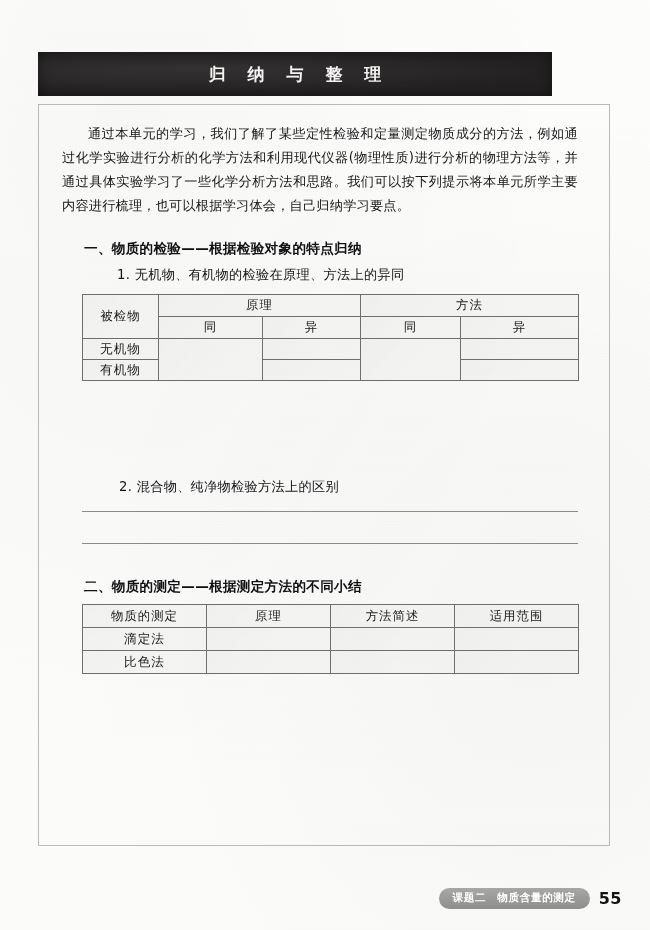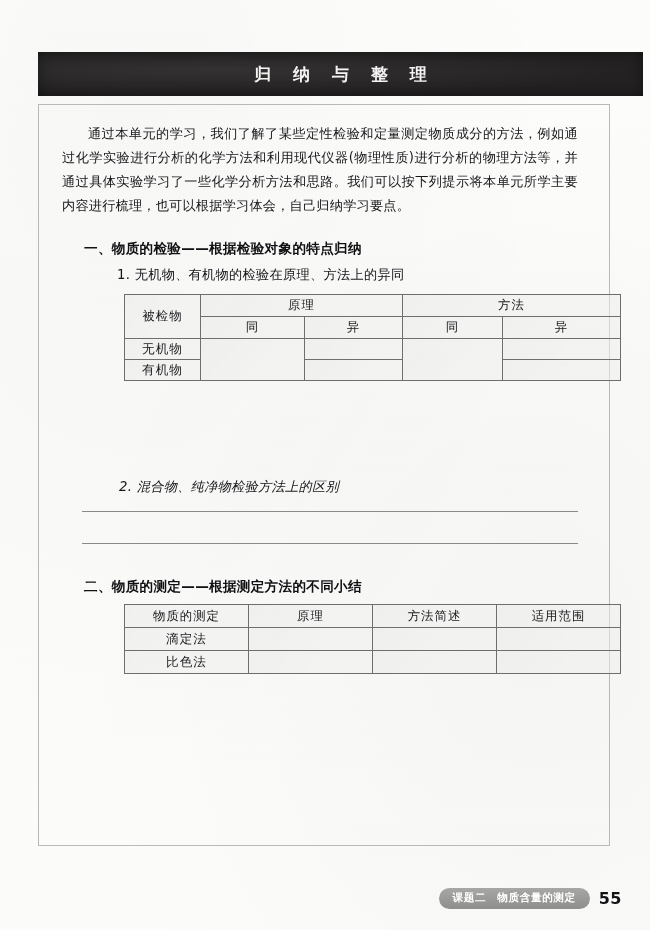--- a/index.html
+++ b/index.html
@@ -33,21 +33,21 @@
     background-image:
       repeating-linear-gradient(0deg, rgba(0,0,0,.028) 0px, rgba(0,0,0,0) 1px, rgba(0,0,0,0) 2px, rgba(0,0,0,.02) 3px),
       repeating-linear-gradient(90deg, rgba(0,0,0,.022) 0px, rgba(0,0,0,0) 1px, rgba(0,0,0,0) 3px, rgba(0,0,0,.016) 4px);
   }
 
   
   #banner {
     position: absolute;
     left: 38px;
     top: 52px;
-    width: 605px;
+    width: 514px;
     height: 44px;
     background:
       radial-gradient(ellipse at 30% 40%, #333132, #232122 70%),
       #2a2829;
     display: flex;
     align-items: center;
     justify-content: center;
     box-shadow: inset 0 0 14px rgba(0,0,0,.45);
   }
   #banner-title {
@@ -96,30 +96,29 @@
   .sub-head {
     position: absolute;
     font-size: 13.2px;
     letter-spacing: .3px;
     color: #16161a;
     white-space: nowrap;
     margin-left: 33px;
   }
   #sec1-head { left: 84px; top: 240px; }
   #sec1-item1 { left: 84px; top: 266px; }
-  #sec1-item2 { left: 86px; top: 478px; font-style: italic; }
+  #sec1-item2 { left: 86px; top: 478px; }
   #sec2-head { left: 84px; top: 578px; }
 
   
   .sheet {
     position: absolute;
     border-collapse: collapse;
     table-layout: fixed;
     background: transparent;
-    margin-left: 42px;
   }
   .sheet td {
     border: 1px solid #6e6e6c;
     text-align: center;
     vertical-align: middle;
     font-size: 12.4px;
     letter-spacing: 1px;
     color: #1b1b1e;
     padding: 0;
     background:

